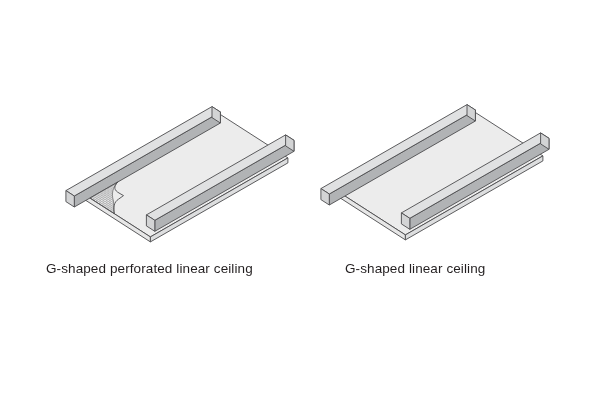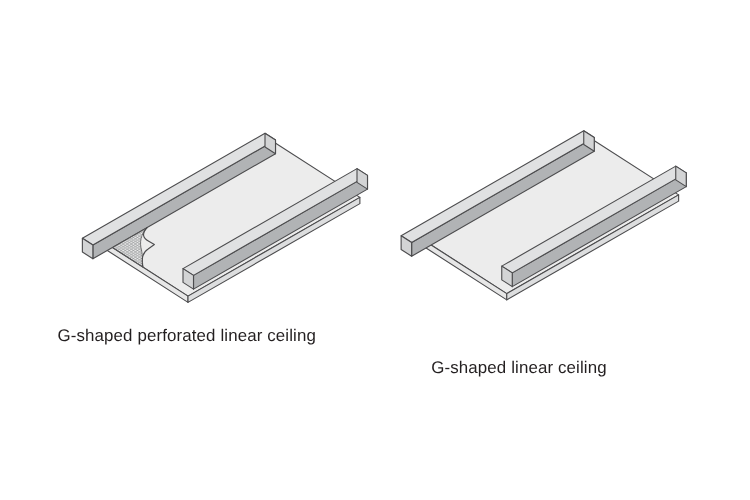--- a/index.html
+++ b/index.html
@@ -27,21 +27,21 @@
   .caption {
     position: absolute;
     top: 261px;
     font-size: 13.5px;
     line-height: 16px;
     color: var(--color-label-text, #231f20);
     letter-spacing: 0.1px;
     white-space: nowrap;
   }
   .caption-left  { left: 46px; }
-  .caption-right { left: 345px; margin-top: 25px; }
+  .caption-right { left: 345px; }
 
   
   .ln { stroke: var(--color-outline,#4c4c4e); stroke-width: 0.9; stroke-linejoin: round; }
 </style>
 </head>
 <body>
 
 <div class="stage">
 
   <svg class="figure-svg" viewBox="0 0 600 400" aria-hidden="true">

